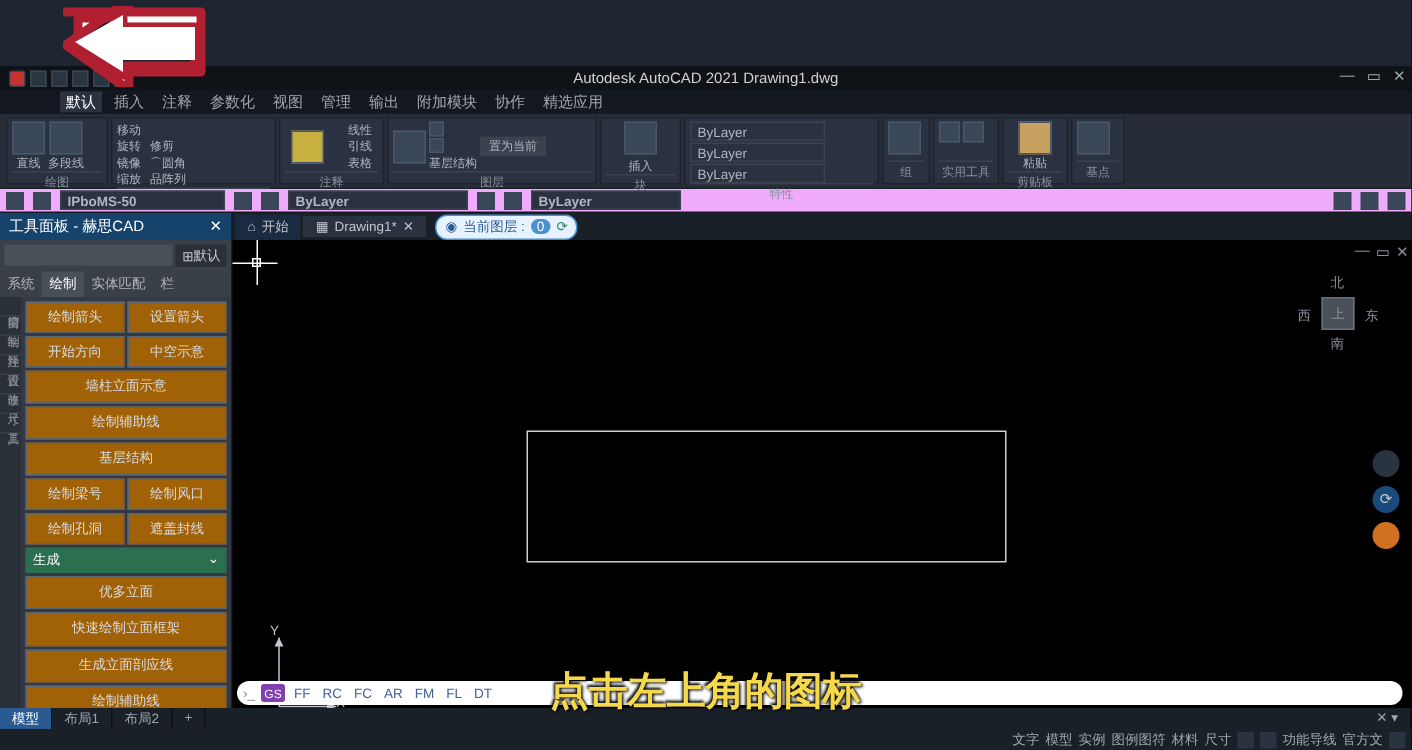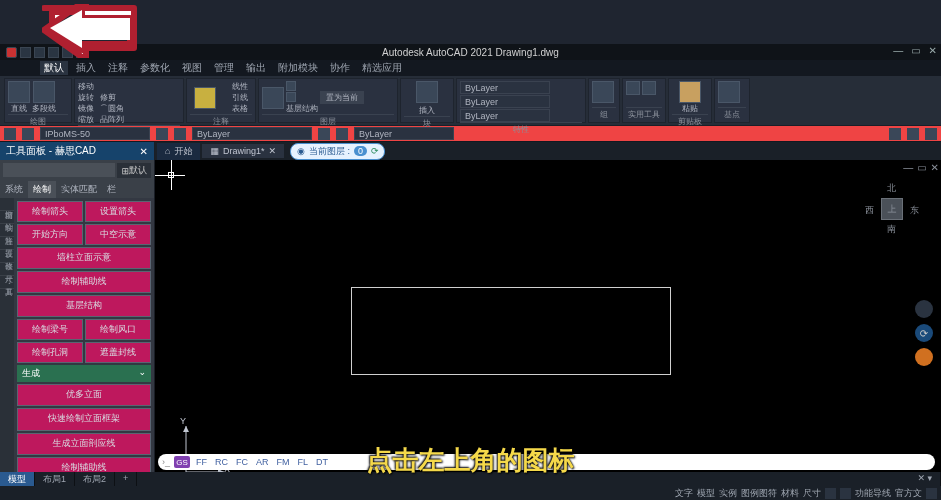--- a/index.html
+++ b/index.html
@@ -29,42 +29,42 @@
 .ribbon { height: 50px; background: #262d38; display: flex; padding: 2px 4px; gap: 2px; border-bottom: 1px solid #1a1f28; }
 .ribbon-group { background: #2a3140; border: 1px solid #1e242e; display: flex; flex-direction: column; justify-content: space-between; padding: 2px 3px; }
 .ribbon-group-label { font-size: 8px; color: #8a909a; text-align: center; padding-top: 1px; border-top: 1px solid #3a4250; }
 .ribbon-icons { display: flex; gap: 2px; flex-wrap: wrap; align-items: center; }
 .rb-icon { width: 14px; height: 14px; background: #3a4758; border: 1px solid #4a5768; }
 .rb-icon.sm { width: 10px; height: 10px; }
 .rb-icon.lg { width: 22px; height: 22px; }
 .rb-text { font-size: 8px; color: #b0b5c0; white-space: nowrap; }
 
 
-.propbar { height: 16px; background: #ef4444; display: flex; align-items: center; gap: 6px; padding: 0 4px; border-bottom: 1px solid #141820; }
+.propbar { height: 16px; background: #f0abfc; display: flex; align-items: center; gap: 6px; padding: 0 4px; border-bottom: 1px solid #141820; font-weight: bold; }
 .prop-dropdown { background: #2a3240; border: 1px solid #3a4250; color: #b0b5c0; font-size: 9px; padding: 0 14px 0 4px; height: 13px; display: flex; align-items: center; }
 .prop-icon { width: 12px; height: 12px; background: #3a4758; }
 
 
 .main { display: flex; height: 388px; }
 
 
 .toolpanel { width: 155px; background: #333842; display: flex; flex-direction: column; border-right: 1px solid #1a1e26; }
 .toolpanel-title { background: #16436b; color: #fff; font-size: 10px; padding: 2px 6px; display: flex; justify-content: space-between; align-items: center; }
 .toolpanel-search { background: #3a4048; padding: 3px; display: flex; gap: 2px; }
 .toolpanel-search-box { flex: 1; background: #4a5058; height: 14px; }
 .toolpanel-search-btn { background: #2a3038; padding: 1px 4px; font-size: 9px; display: flex; align-items: center; }
 .toolpanel-tabs { display: flex; background: #3a4048; }
 .toolpanel-tabs span { padding: 2px 5px; font-size: 9px; color: #b0b5c0; cursor: pointer; }
 .toolpanel-tabs span.active { background: #4a5058; color: #fff; }
 .toolpanel-body { display: flex; flex: 1; overflow: hidden; }
 .toolpanel-side { width: 14px; background: #2a3038; display: flex; flex-direction: column; }
 .toolpanel-side div { writing-mode: vertical-rl; font-size: 8px; padding: 6px 1px; color: #8a909a; border-bottom: 1px solid #3a4048; }
 .toolpanel-items { flex: 1; padding: 3px; display: flex; flex-direction: column; gap: 2px; overflow-y: auto; }
 .tool-btn-row { display: flex; gap: 2px; }
-.tool-btn { background: #be185d; border: 1px solid #5a6572; color: #d8dce2; font-size: 9px; padding: 3px 2px; text-align: center; flex: 1; cursor: pointer; }
+.tool-btn { background: #a16207; border: 1px solid #5a6572; color: #d8dce2; font-size: 9px; padding: 3px 2px; text-align: center; flex: 1; cursor: pointer; }
 .tool-btn.wide { width: 100%; }
 .tool-section { background: #2a7050; color: #fff; font-size: 9px; padding: 2px 5px; display: flex; justify-content: space-between; }
 
 
 .viewport-wrap { flex: 1; display: flex; flex-direction: column; background: #0d0d0d; position: relative; }
 .doc-tabs { height: 18px; background: #1a2028; display: flex; align-items: center; gap: 2px; padding: 0 2px; }
 .doc-tab { background: #2a3240; padding: 2px 8px; font-size: 9px; color: #c0c5d0; display: flex; align-items: center; gap: 4px; }
 .doc-tab.home { background: #1a2a40; }
 .floor-badge { background: #e6f2ff; border: 1px solid #4a90d0; color: #2a5a90; font-size: 9px; padding: 1px 6px; border-radius: 8px; margin-left: 4px; display: flex; align-items: center; gap: 4px; }
 .floor-badge .count { background: #4a90d0; color: #fff; border-radius: 7px; padding: 0 4px; }

